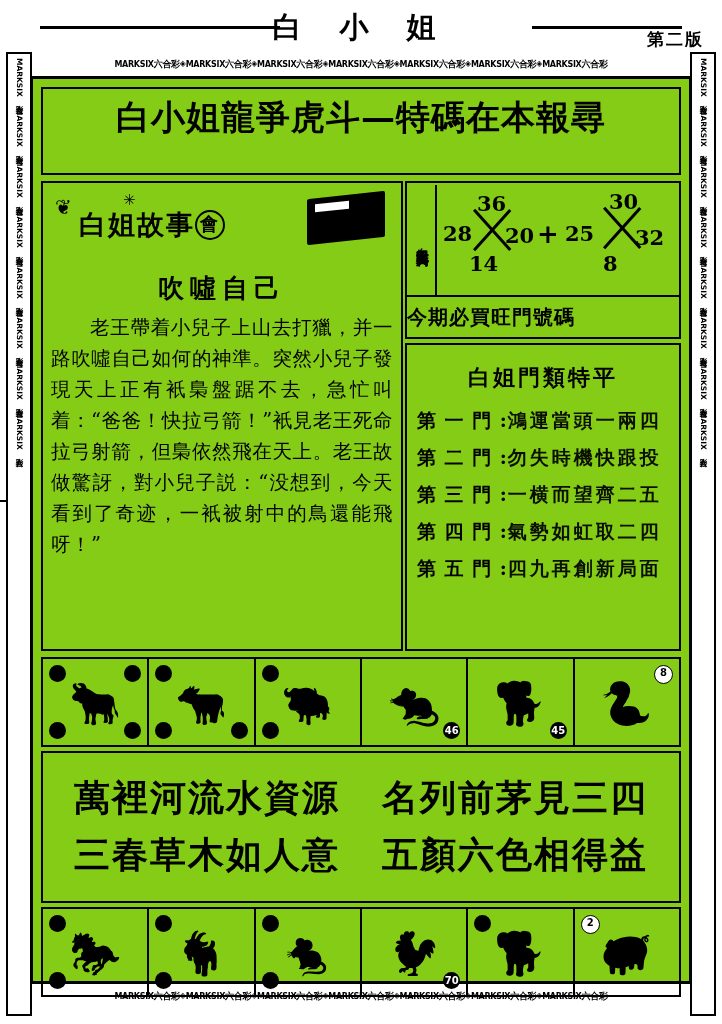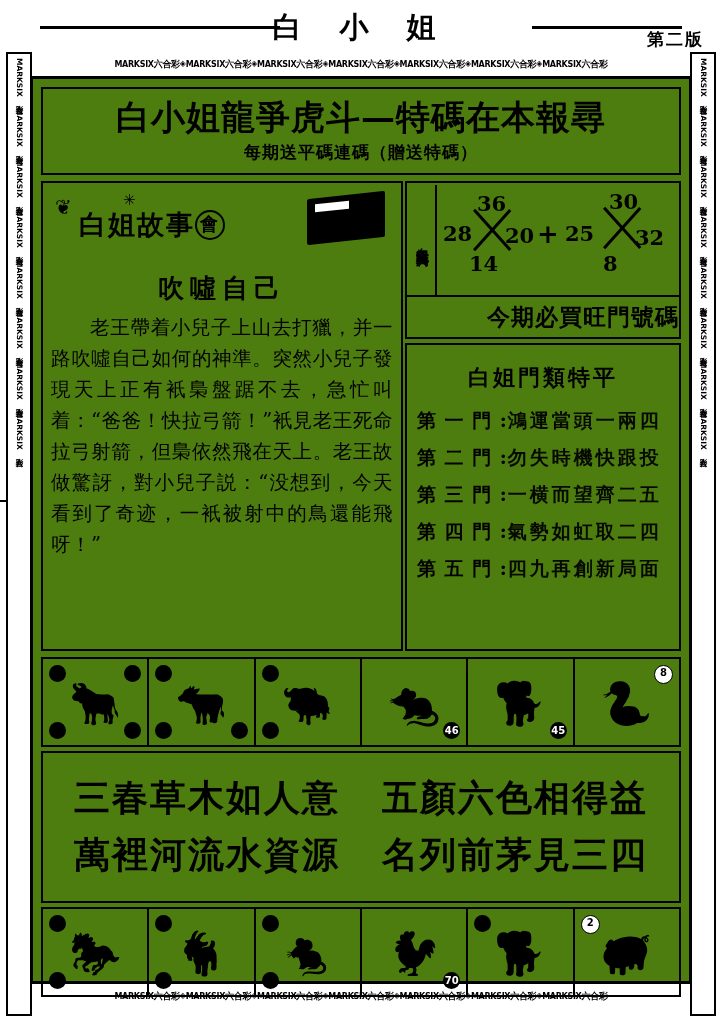--- a/index.html
+++ b/index.html
@@ -58,21 +58,21 @@
   .tokenbar.bottom{top:988px;}
   .token{
     font-size:8px;font-weight:bold;white-space:nowrap;
     letter-spacing:-0.3px;
   }
   .token .cn{font-size:9px;}
   .tok-dot{display:inline-block;transform:translateY(-1px);}
   
   .frame{
     position:absolute;left:30px;top:76px;width:662px;height:908px;
-    border:3px solid #000;box-sizing:border-box;background:#4d7c0f;
+    border:3px solid #000;box-sizing:border-box;background:#84cc16;
   }
   
   .headline-box{
     position:absolute;left:8px;top:8px;width:640px;height:88px;
     border:2px solid #000;box-sizing:border-box;
   }
   .headline{
     text-align:center;font-family:"DejaVu Serif","Liberation Serif",serif;
     font-weight:bold;font-size:34px;line-height:52px;letter-spacing:1px;
     margin-top:2px;
@@ -145,22 +145,22 @@
   }
   .xmark:before{transform:translateX(-50%) rotate(42deg);}
   .xmark:after{transform:translateX(-50%) rotate(-42deg);}
   .plus{
     position:absolute;font-size:26px;font-weight:bold;
     font-family:"DejaVu Serif","Liberation Serif",serif;
   }
   .lucky-foot{
     position:absolute;left:0;right:0;bottom:0;height:40px;
     border-top:2px solid #000;
-    text-align:right;font-family:"DejaVu Serif","Liberation Serif",serif;
-    font-weight:bold;font-size:23px;line-height:40px;letter-spacing:1px;
+    text-align:left;font-family:"DejaVu Serif","Liberation Serif",serif;
+    font-weight:bold;font-size:20px;line-height:40px;letter-spacing:1px;
   }
   
   .gates{
     position:absolute;right:8px;top:264px;width:276px;height:308px;
     border:2px solid #000;box-sizing:border-box;padding:12px 6px;
   }
   .gates-title{
     text-align:center;font-family:"DejaVu Serif","Liberation Serif",serif;
     font-weight:bold;font-size:22px;letter-spacing:3px;
     padding:6px 0 4px;
@@ -276,21 +276,20 @@
       <div class="railitem">MARKSIX 六合彩</div>
       <div class="railitem">MARKSIX 六合彩</div>
       <div class="railitem">MARKSIX 六合彩</div>
     </div>
   </div>
 
   <div class="frame">
 
     <div class="headline-box">
       <div class="headline">白小姐龍爭虎斗—特碼在本報尋</div>
-      <div class="subhead">每期送平碼連碼（贈送特碼）</div>
     </div>
 
     <div class="story">
       <div class="story-head">
         <div class="tulip">❦</div>
         <div class="sparkle">✳</div>
         <div class="story-title"><span>白姐故事</span><span class="circled">會</span></div>
         <div class="book"></div>
       </div>
       <div class="story-sub">吹噓自己</div>
@@ -367,27 +366,27 @@
         <div class="zanimal">🐕</div>
       </div>
       <div class="zcell">
         <div class="ball hollow" style="right:6px;top:6px;">8</div>
         <div class="zanimal">🐍</div>
       </div>
     </div>
 
     <div class="verse">
       <div class="verse-line">
+        <span>萬裡河流水資源</span>
+        <span>名列前茅見三四</span>
+      </div>
+      <div class="verse-line">
         <span>三春草木如人意</span>
         <span>五顏六色相得益</span>
       </div>
-      <div class="verse-line">
-        <span>萬裡河流水資源</span>
-        <span>名列前茅見三四</span>
-      </div>
     </div>
 
     <div class="zodiac bottom">
       <div class="zcell">
         <div class="ball" style="left:6px;top:6px;"></div>
         <div class="ball" style="left:6px;bottom:6px;"></div>
         <div class="zanimal">🐎</div>
       </div>
       <div class="zcell">
         <div class="ball" style="left:6px;top:6px;"></div>

